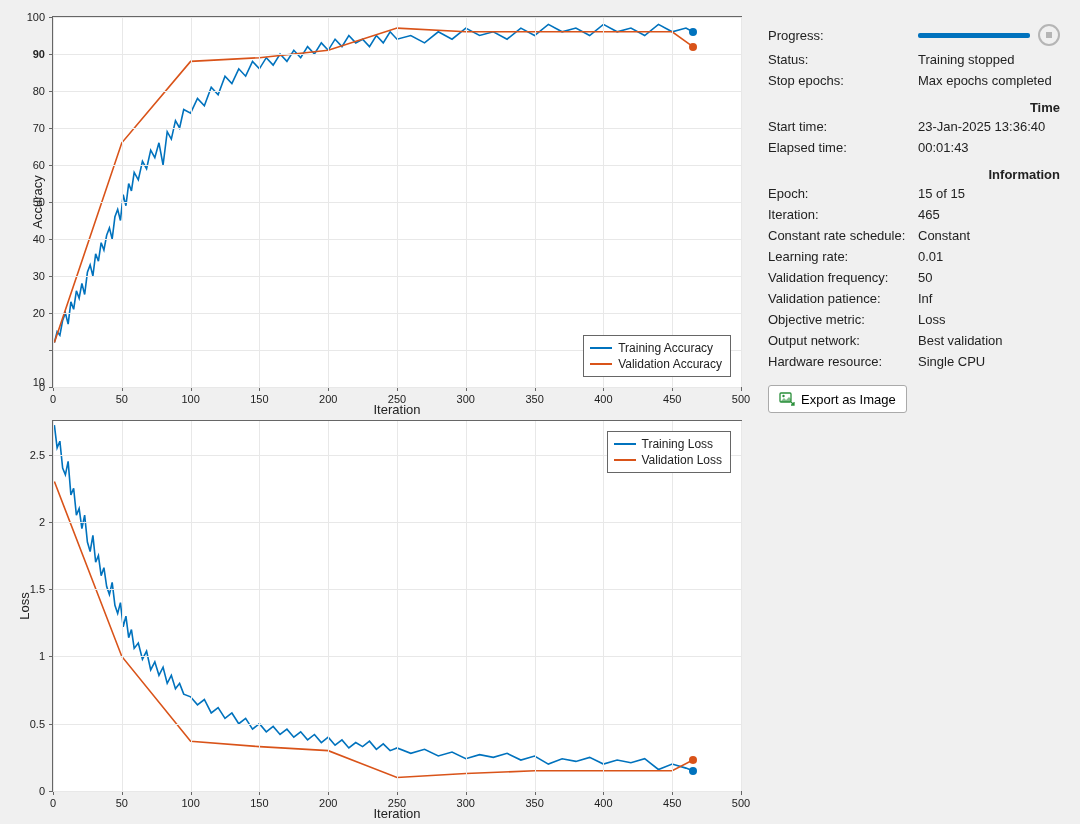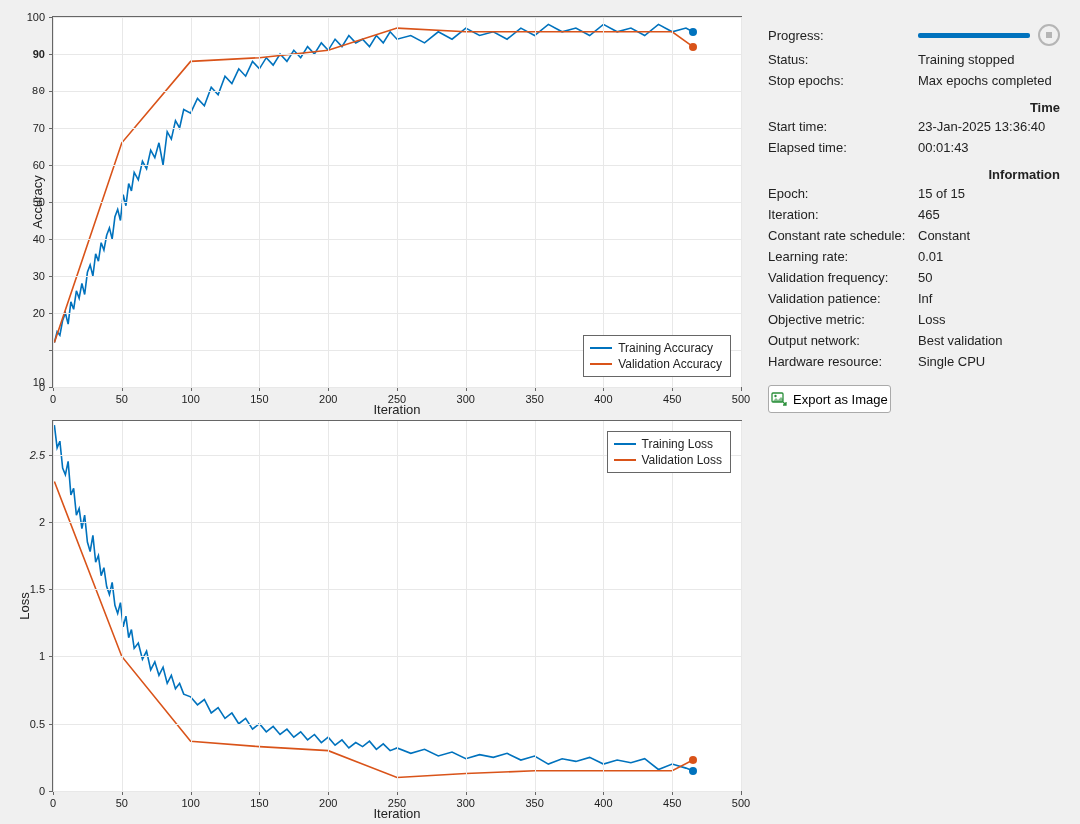--- a/index.html
+++ b/index.html
@@ -27,21 +27,21 @@
   .row{display:flex;align-items:center;margin-bottom:6px;}
   .lbl{flex:0 0 150px;}
   .val{flex:1;}
   .sect{font-weight:bold;margin:12px 0 4px 0;text-align:right;}
   .progress-wrap{display:flex;align-items:center;gap:8px;}
   .progress{flex:1;height:5px;border-radius:2px;background:#0072BD;}
   .stopbtn{width:18px;height:18px;border:2px solid #b5b5b5;border-radius:50%;
            display:flex;align-items:center;justify-content:center;}
   .stopbtn .sq{width:6px;height:6px;background:#b5b5b5;}
   .exportbtn{display:inline-flex;align-items:center;gap:6px;background:#fff;border:1px solid #aaa;
-             border-radius:3px;padding:5px 2px;margin-top:10px;cursor:pointer;font-size:13px;}
+             border-radius:3px;padding:5px 10px;margin-top:10px;cursor:pointer;font-size:13px;}
   .exportbtn svg{width:16px;height:16px;}
 </style>
 </head>
 <body>
 
 <div class="page">
   <div class="charts">
     <div class="plot top" id="plot0">
       <svg class="lines">
           <polyline points="1.3760000000000001,325.6 4.128,314.5 6.88,318.2 9.632,303.4 12.383999999999999,296 15.136,307.1 17.887999999999998,284.9 20.64,292.3 23.392000000000003,273.8 26.144,281.2 28.896,266.4 31.648,277.5 34.4,255.3 37.152,247.89999999999998 39.904,259 42.656,236.8 45.408,244.2 48.160000000000004,225.7 50.912,233.1 53.664,218.3 56.416000000000004,210.9 59.16799999999999,222 61.919999999999995,199.79999999999998 64.672,192.4 67.424,203.5 70.176,177.6 72.928,188.70000000000002 75.68,166.49999999999997 78.432,173.89999999999998 81.184,155.4 85.312,162.79999999999998 89.44,144.3 93.56800000000001,151.70000000000002 97.696,133.2 101.824,140.6 105.952,125.79999999999998 110.08,148 114.20800000000001,114.70000000000002 118.33599999999998,122.1 122.464,103.60000000000002 126.592,111 130.72,92.5 137.6,96.19999999999999 144.48,81.39999999999998 151.36,88.80000000000001 158.24,70.29999999999995 165.12,77.69999999999999 172,59.19999999999999 178.88,66.60000000000002 185.76000000000002,51.80000000000001 192.64000000000001,59.19999999999999 199.51999999999998,44.39999999999998 206.4,51.80000000000001 213.28,40.69999999999999 220.16,48.10000000000002 227.04000000000002,37 233.92000000000002,44.39999999999998 240.79999999999998,33.30000000000001 247.67999999999998,40.69999999999999 254.56,29.599999999999966 261.44,37 268.32,25.899999999999977 275.2,33.30000000000001 282.08,22.200000000000045 288.96,29.599999999999966 295.84,18.5 302.72,25.899999999999977 309.6,22.200000000000045 316.48,29.599999999999966 323.35999999999996,18.5 330.24,25.899999999999977 337.12,14.800000000000011 344,22.200000000000045 357.76,18.5 371.52000000000004,25.899999999999977 385.28000000000003,14.800000000000011 399.03999999999996,22.200000000000045 412.8,11.100000000000023 426.56,18.5 440.32,14.800000000000011 454.08000000000004,22.200000000000045 467.84000000000003,11.100000000000023 481.59999999999997,18.5 495.35999999999996,7.400000000000034 509.12,14.800000000000011 522.88,11.100000000000023 536.64,18.5 550.4,7.400000000000034 564.16,14.800000000000011 577.92,11.100000000000023 591.68,18.5 605.44,7.400000000000034 619.2,14.800000000000011 632.96,11.100000000000023 639.84,14.800000000000011" fill="none" stroke="#0072BD" stroke-width="1.6"></polyline>
@@ -99,21 +99,21 @@
         <div class="tickmark-y" style="top: 185px;"></div>
         <div class="tick-y" style="top: 185px;">50</div>
         <div class="grid-h" style="top: 148px;"></div>
         <div class="tickmark-y" style="top: 148px;"></div>
         <div class="tick-y" style="top: 148px;">60</div>
         <div class="grid-h" style="top: 111px;"></div>
         <div class="tickmark-y" style="top: 111px;"></div>
         <div class="tick-y" style="top: 111px;">70</div>
         <div class="grid-h" style="top: 74px;"></div>
         <div class="tickmark-y" style="top: 74px;"></div>
-        <div class="tick-y" style="top: 74px; font-family: Liberation Mono, monospace;">80</div>
+        <div class="tick-y" style="top: 74px;">80</div>
         <div class="grid-h" style="top: 37px;"></div>
         <div class="tickmark-y" style="top: 37px;"></div>
         <div class="tick-y" style="top: 37px; font-weight: bold;">90</div>
         <div class="grid-h" style="top: 0px;"></div>
         <div class="tickmark-y" style="top: 0px;"></div>
         <div class="tick-y" style="top: 0px;">100</div>
         <div class="ylabel">Accuracy</div>
         <div class="xlabel">Iteration</div>
         <div class="marker" style="left: 639.84px; top: 29.6px; background: rgb(217, 83, 25);"></div>
         <div class="marker" style="left: 639.84px; top: 14.8px; background: rgb(0, 114, 189);"></div>
@@ -176,21 +176,21 @@
         <div class="tickmark-y" style="top: 235.455px;"></div>
         <div class="tick-y" style="top: 235.455px;">1</div>
         <div class="grid-h" style="top: 168.182px;"></div>
         <div class="tickmark-y" style="top: 168.182px;"></div>
         <div class="tick-y" style="top: 168.182px;">1.5</div>
         <div class="grid-h" style="top: 100.909px;"></div>
         <div class="tickmark-y" style="top: 100.909px;"></div>
         <div class="tick-y" style="top: 100.909px;">2</div>
         <div class="grid-h" style="top: 33.6364px;"></div>
         <div class="tickmark-y" style="top: 33.6364px;"></div>
-        <div class="tick-y" style="top: 33.6364px; font-style: italic;">2.5</div>
+        <div class="tick-y" style="top: 33.6364px;">2.5</div>
         <div class="ylabel">Loss</div>
         <div class="xlabel">Iteration</div>
         <div class="marker" style="left: 639.84px; top: 339.055px; background: rgb(217, 83, 25);"></div>
         <div class="marker" style="left: 639.84px; top: 349.818px; background: rgb(0, 114, 189);"></div>
         <div class="legend" style="right: 10px; top: 10px;">
           <div class="row" style="margin-bottom: 0px;">
             <div class="swatch" style="background: rgb(0, 114, 189);"></div>
             <span>Training Loss</span>
           </div>
           <div class="row" style="margin-bottom: 0px;">

